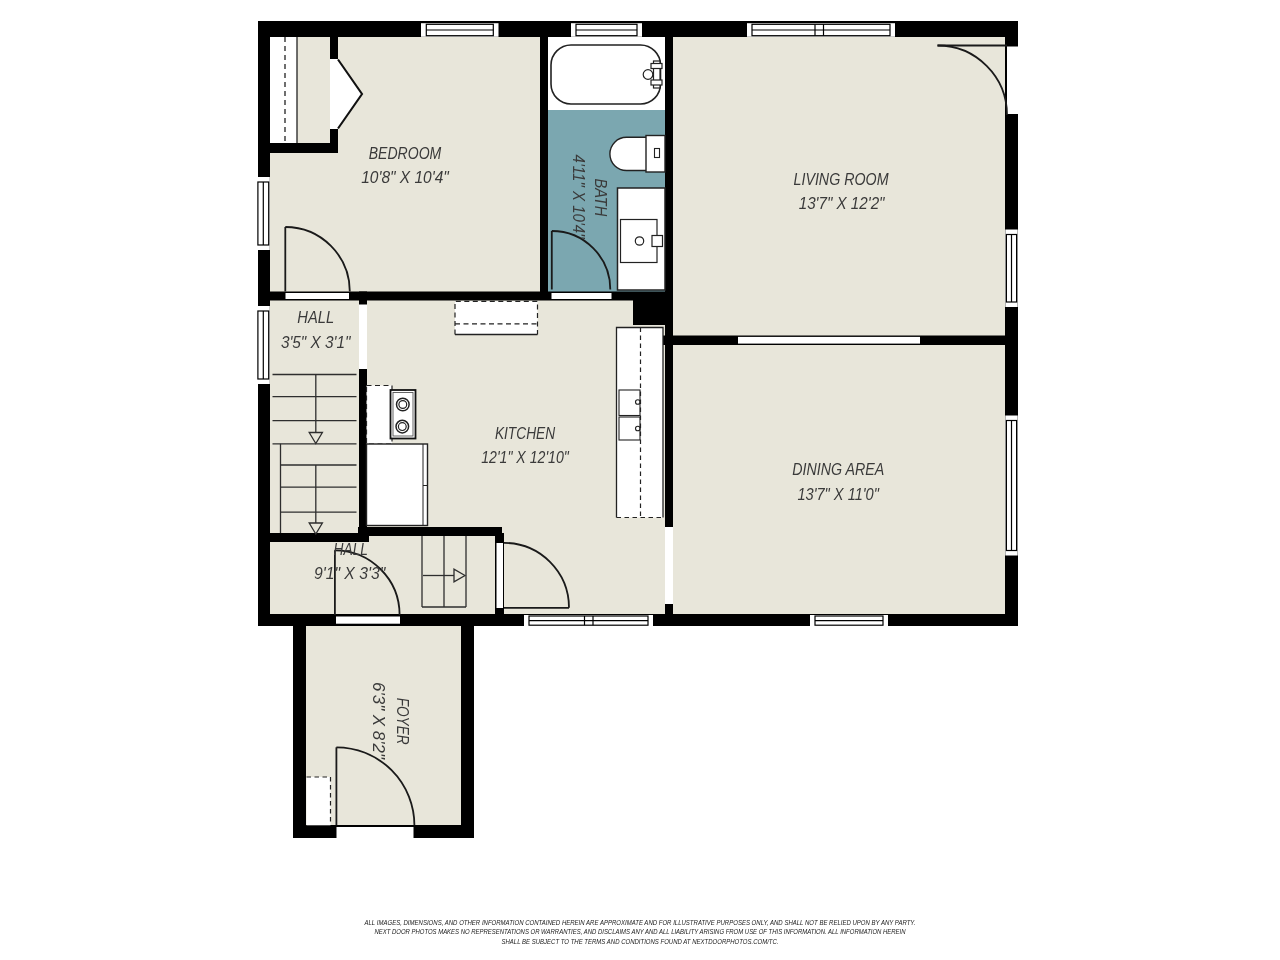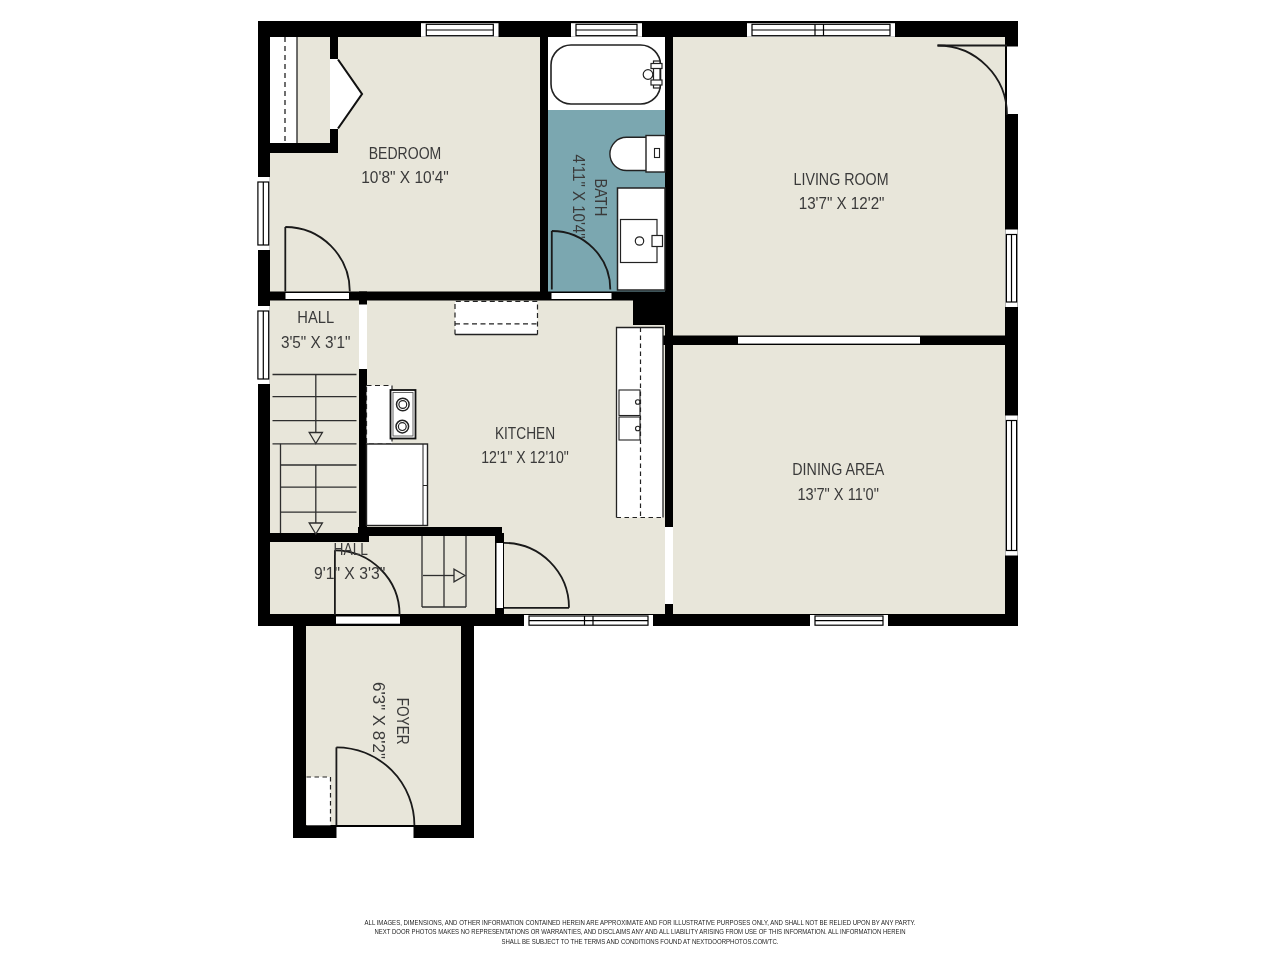--- a/index.html
+++ b/index.html
@@ -1,16 +1,16 @@
 <!DOCTYPE html>
 <html><head>
 <meta charset="utf-8">
 <style>
   html,body{margin:0;padding:0;background:#ffffff;}
-  .page{width:1179px;height:960px;position:relative;overflow:hidden;background:#4d7c0f;}
+  .page{width:1179px;height:960px;position:relative;overflow:hidden;background:#4d7c0f;font-style:italic;}
   svg{display:block;}
   text{font-family:"Liberation Sans", sans-serif;}
 </style>
 </head>
 <body>
 <div class="page">
 <svg width="1280" height="960" viewBox="0 0 1280 960">
 
   <rect x="0" y="0" width="1280" height="960" fill="#ffffff"></rect>
 

